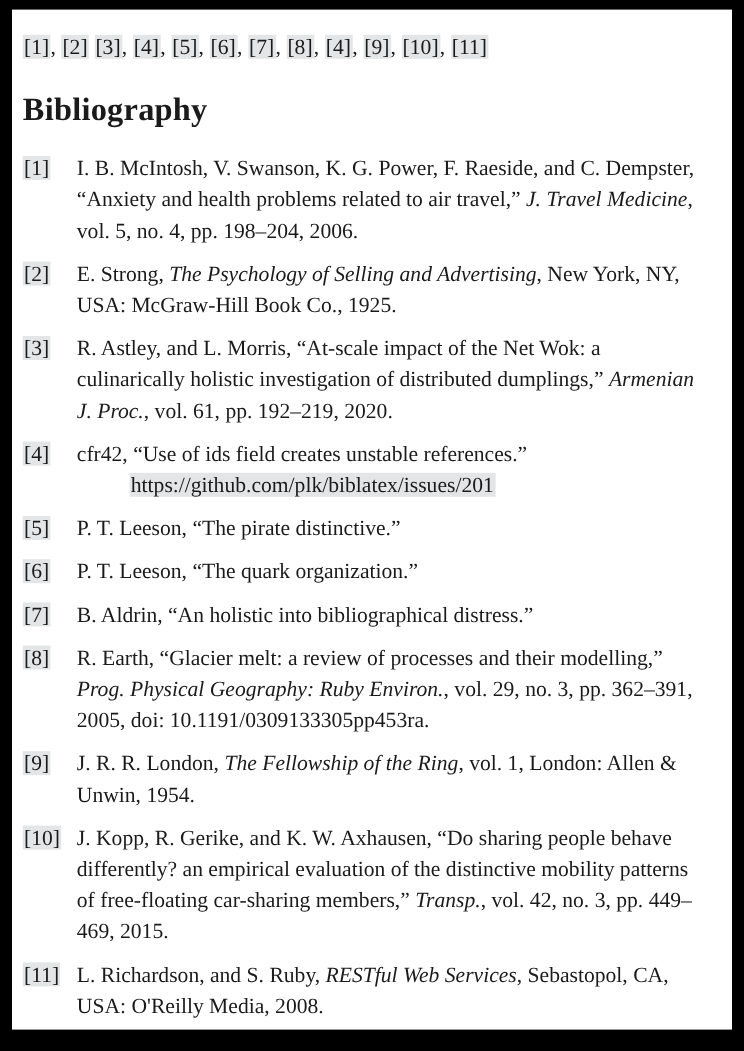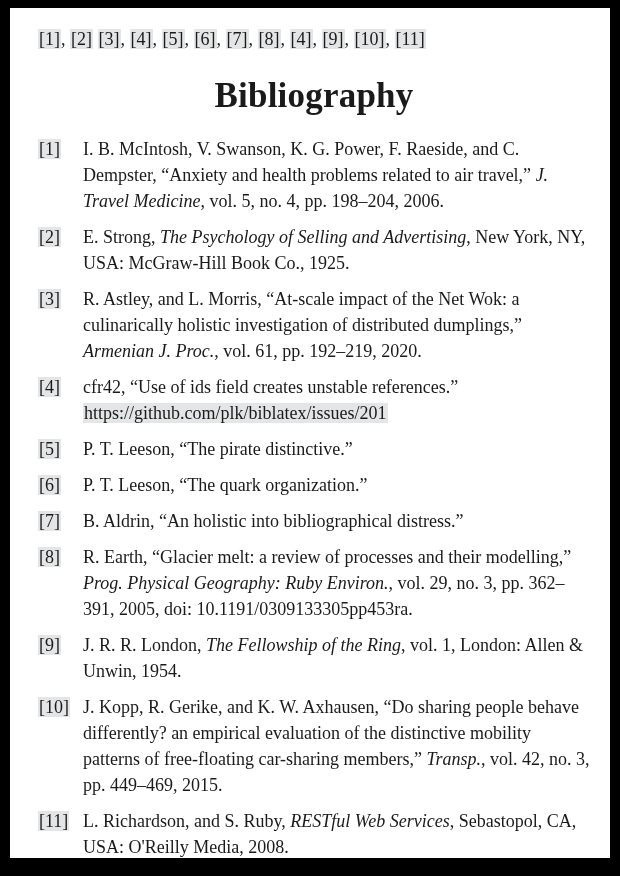--- a/index.html
+++ b/index.html
@@ -13,38 +13,37 @@
   body{
     background:var(--frame);
     font-family:"Liberation Serif", serif;
     color:var(--ink);
     position:relative;
   }
   .page{
     position:absolute;
     left:10px; top:8px; right:10px; bottom:18px;
     background:var(--page);
-    padding:18px 20px 0 28px;
+    padding:18px 20px 0 9px;
     overflow:hidden;
   }
   .cite-line{
     font-size:18px;
     line-height:26px;
     white-space:nowrap;
   }
   .cite{
     background:var(--hl);
     padding:0 1px;
   }
   h1.bib-heading{
-    font-size:35px;
+    font-size:27px;
     font-weight:bold;
     margin:24px 0 20px 0;
     letter-spacing:0.2px;
-    text-align:center;
   }
   ol.bib-list{
     list-style:none;
   }
   li.bib-entry{
     display:flex;
     align-items:flex-start;
     margin-bottom:10px;
     font-size:18px;
     line-height:26px;
@@ -58,20 +57,21 @@
   }
   .entry-body{
     flex:1 1 auto;
     max-width:516px;
   }
   .entry-body i{text-align:right;}
   .link{
     background:var(--hl);
     padding:0 1px;
     cursor:pointer;
+    margin-left:44px;
   }
 </style>
 </head>
 <body>
 
 <div class="page">
   <p class="cite-line"><span class="cite">[1]</span>, <span class="cite">[2]</span> <span class="cite">[3]</span>, <span class="cite">[4]</span>, <span class="cite">[5]</span>, <span class="cite">[6]</span>, <span class="cite">[7]</span>, <span class="cite">[8]</span>, <span class="cite">[4]</span>, <span class="cite">[9]</span>, <span class="cite">[10]</span>, <span class="cite">[11]</span></p>
   <h1 class="bib-heading">Bibliography</h1>
   <ol class="bib-list">
       <li class="bib-entry">

